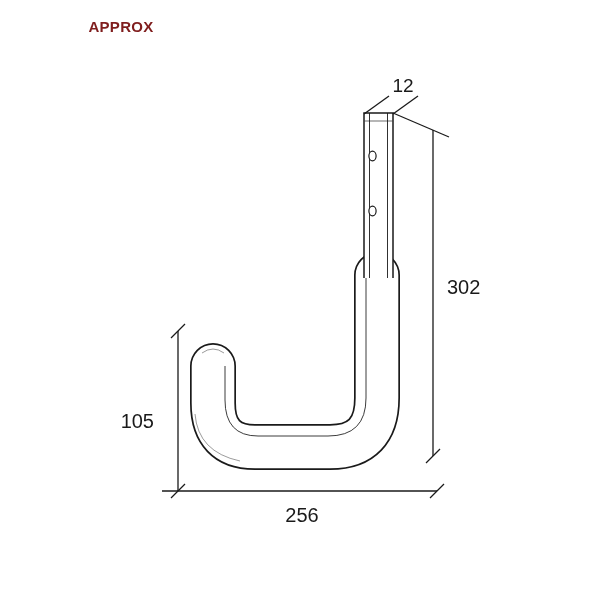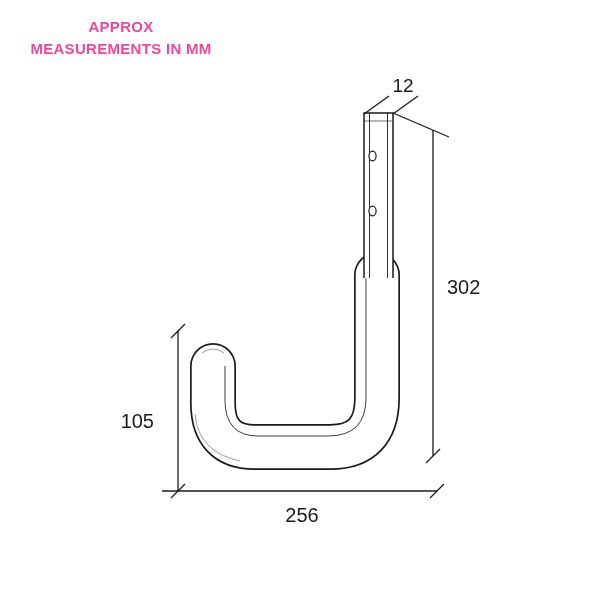--- a/index.html
+++ b/index.html
@@ -11,41 +11,40 @@
     font-family:"Liberation Sans",sans-serif;
   }
   .header{
     position:absolute;
     left:28px;top:16px;width:186px;
     text-align:center;
     font-weight:700;
     font-size:15px;
     line-height:22px;
     letter-spacing:.3px;
-    color:#ec4899;
+    color:#7f1d1d;
   }
   svg{position:absolute;left:0;top:0;}
   .ink{stroke:#1a1a1a;fill:none;}
   .dim-line{stroke:#1a1a1a;stroke-width:1.3;fill:none;}
   .dim-text{
     font-family:"Liberation Sans",sans-serif;
     font-size:20px;
     fill:#1a1a1a;
   }
   .dim-text.small{font-size:19px;}
   .sketch{stroke:#1a1a1a;fill:none;}
 </style>
 </head>
 <body>
 
 <div class="canvas">
 
   <div class="header">
     <div>APPROX</div>
-    <div>MEASUREMENTS IN MM</div>
   </div>
 
   <svg width="600" height="600" viewBox="0 0 600 600">
 
     <g>
 
       <path d="M 213 366 L 213 403 Q 213 447 255 447 L 330 447 Q 377 447 377 398 L 377 275" stroke="#1a1a1a" stroke-width="46" fill="none" stroke-linecap="round" stroke-linejoin="round"></path>
 
       <path d="M 213 366 L 213 403 Q 213 447 255 447 L 330 447 Q 377 447 377 398 L 377 275" stroke="#ffffff" stroke-width="42.6" fill="none" stroke-linecap="round" stroke-linejoin="round"></path>
 

